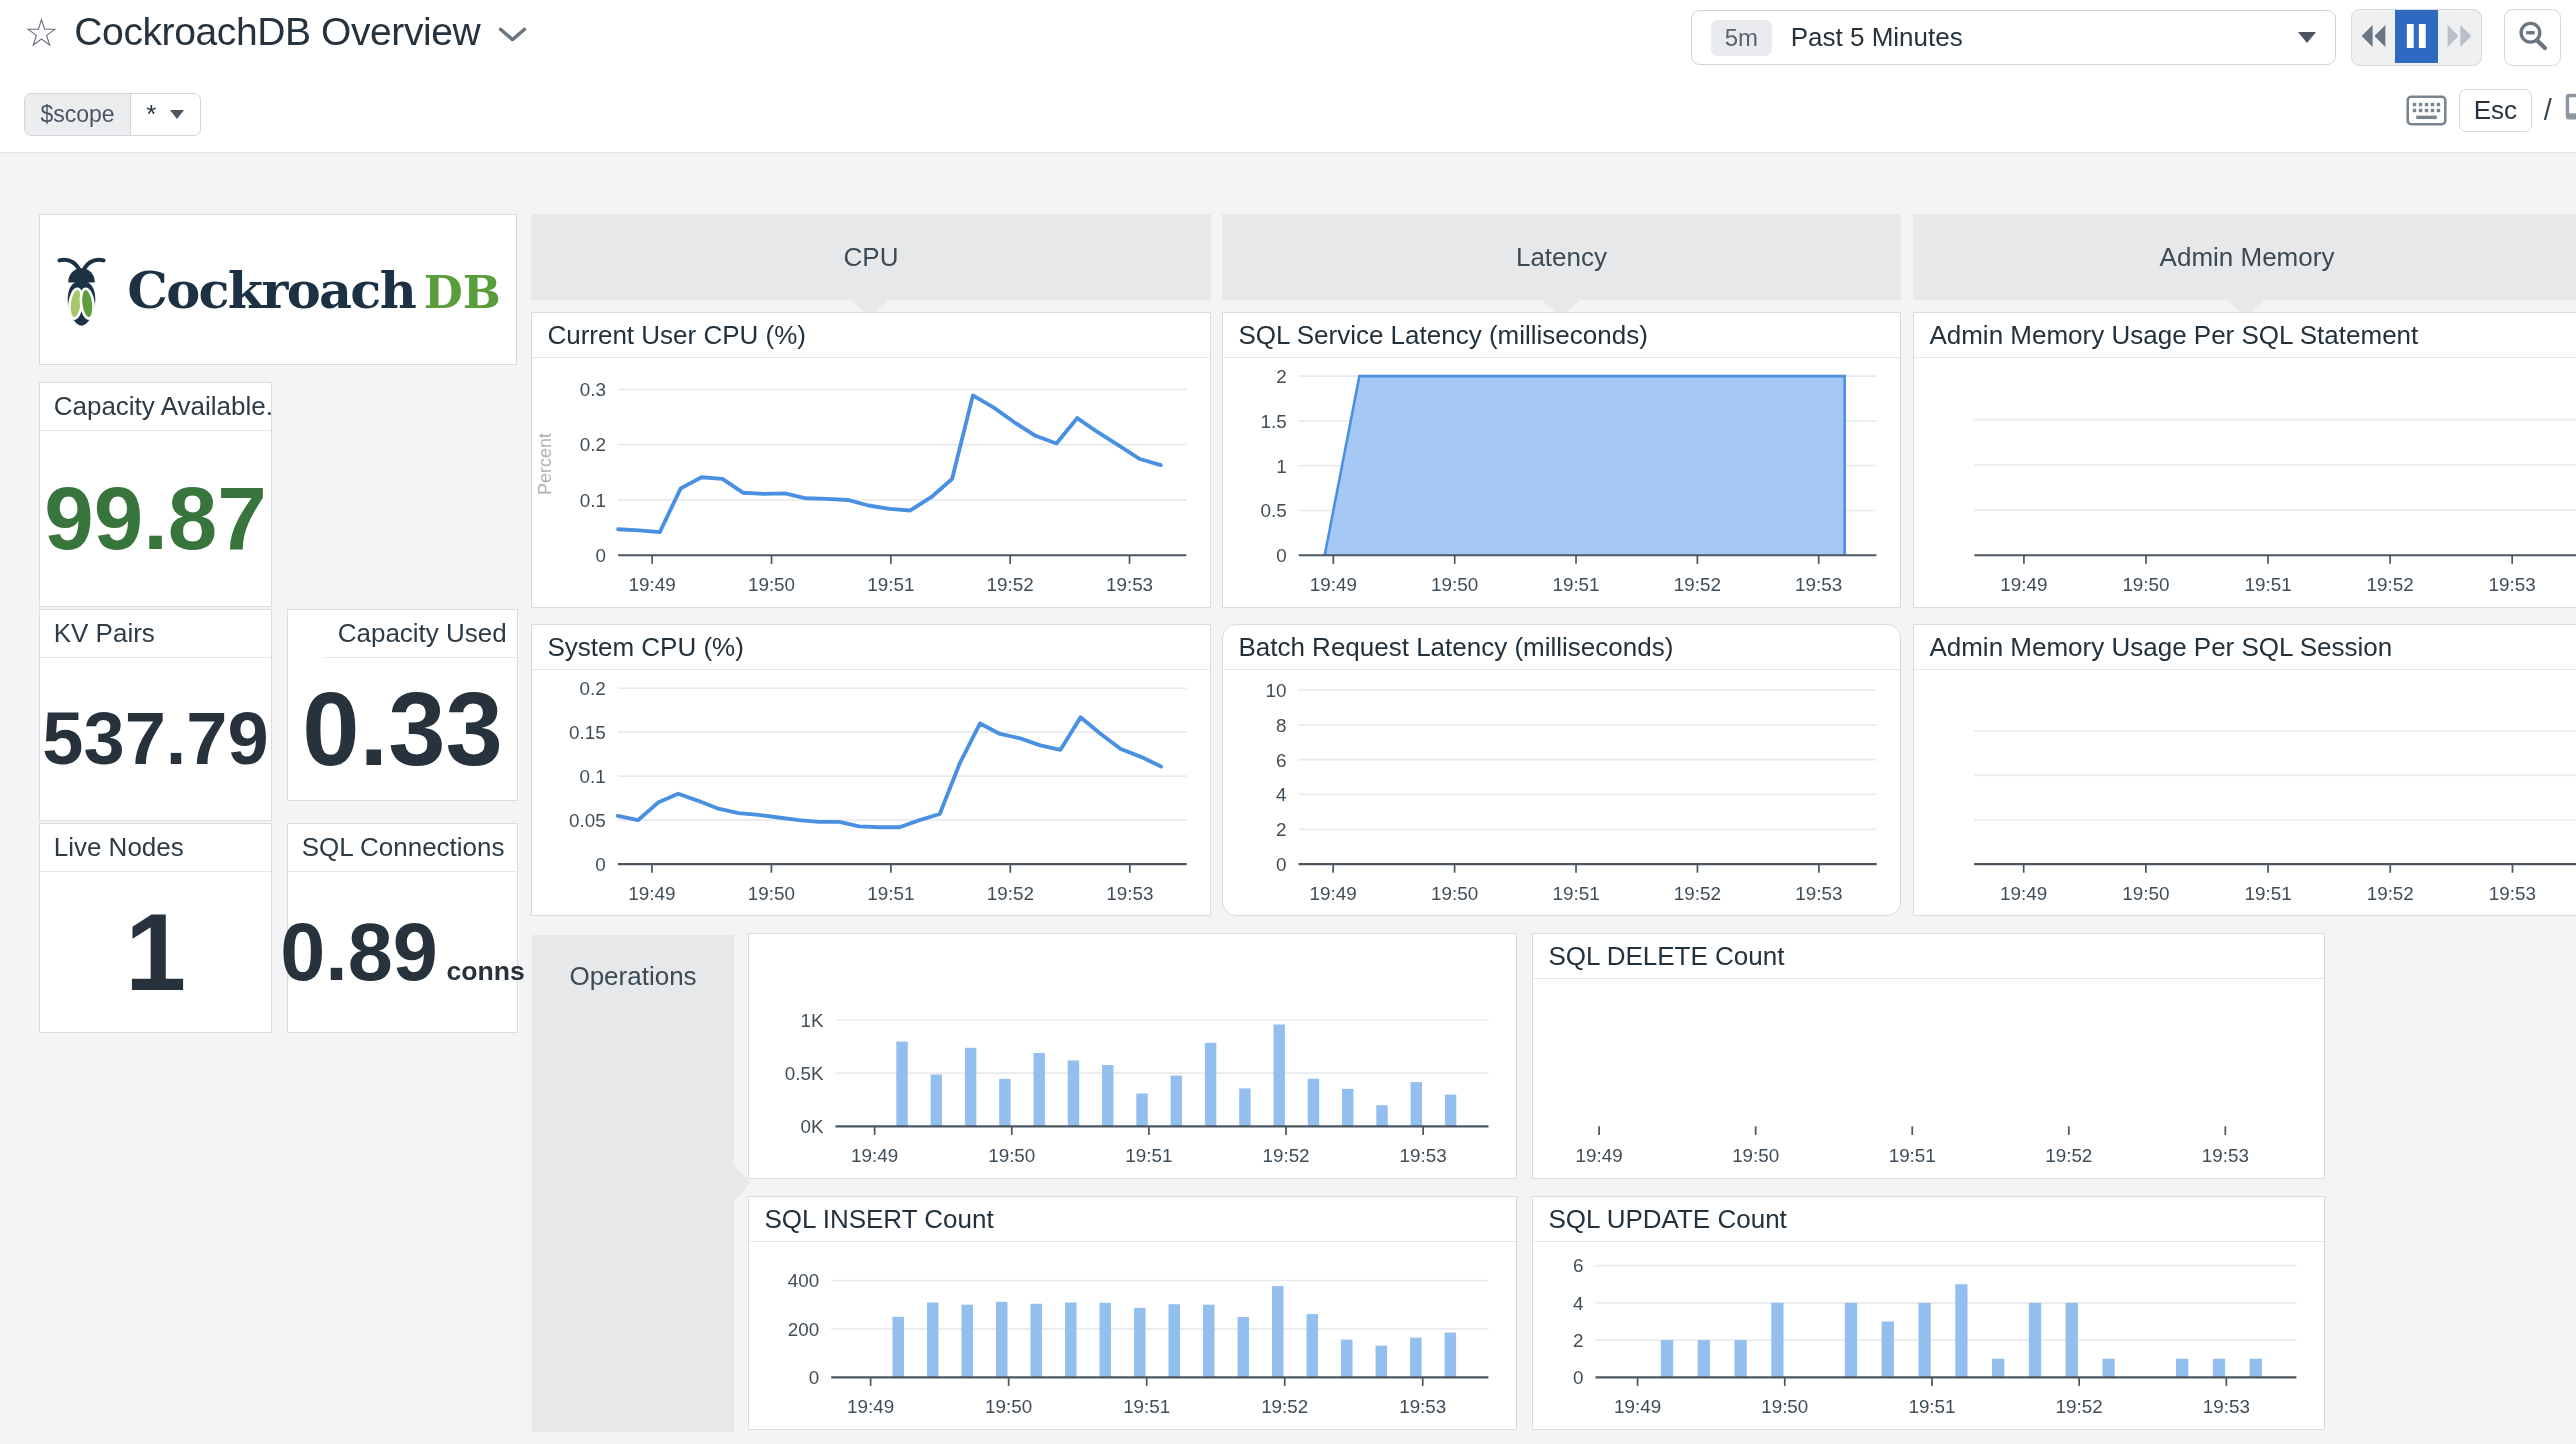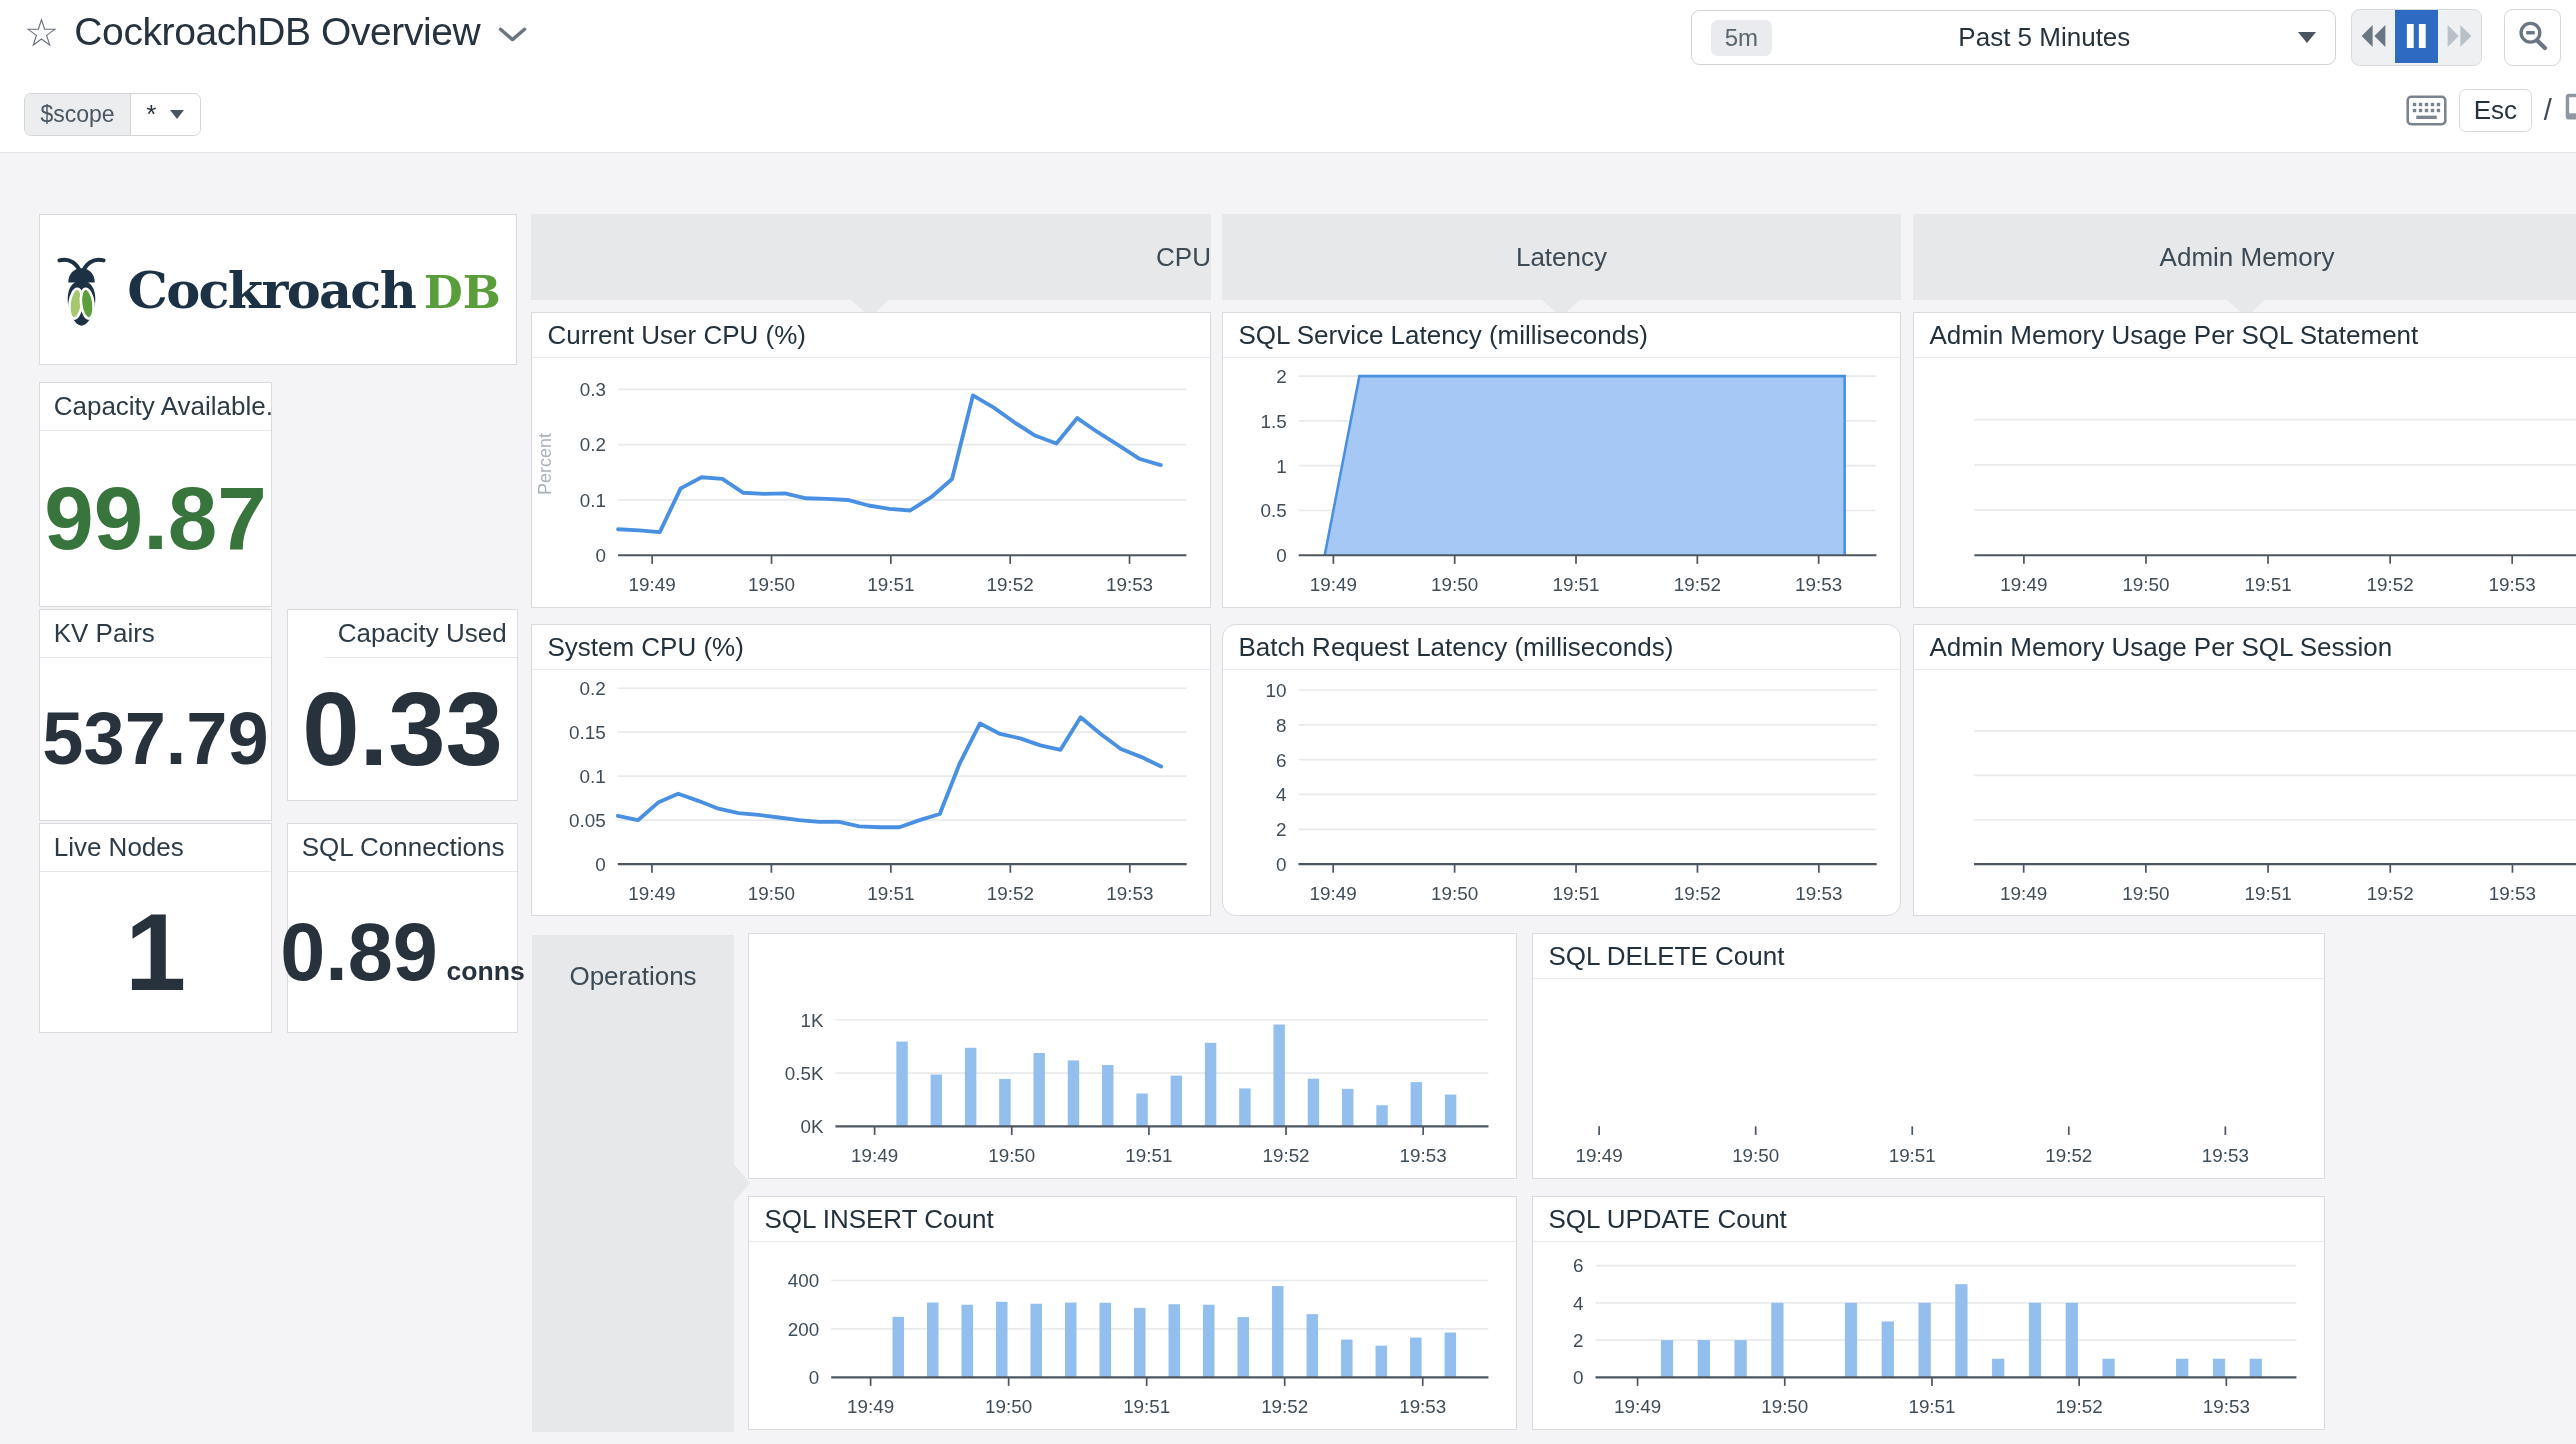--- a/index.html
+++ b/index.html
@@ -11,21 +11,21 @@
   
   .header{position:absolute;left:0;top:0;width:2576px;height:153px;background:#fff;border-bottom:1.7px solid #e2e4e8;}
   .hleft{position:absolute;left:24px;top:10.3px;display:flex;align-items:center;gap:15.4px;}
   .star{font-size:39px;color:#66707c;line-height:1;cursor:pointer;}
   .ptitle{font-size:39px;font-weight:500;color:#26333e;letter-spacing:-0.4px;}
   .tchev{margin-top:6.9px;}
 
   .timepicker{position:absolute;left:1691px;top:10.3px;width:645px;height:55px;background:#fff;
     border:1.7px solid #cfd3d8;border-radius:8.6px;display:flex;align-items:center;padding:0 19px;}
   .tbadge{background:#e9ebee;border-radius:6.9px;padding:4.3px 13.7px;font-size:24px;color:#58646f;}
-  .tlabel{margin-left:19px;font-size:26px;color:#26323c;flex:1;text-align:center;}
+  .tlabel{margin-left:19px;font-size:26px;color:#26323c;flex:1;}
   .caret{width:0;height:0;border-left:9.4px solid transparent;border-right:9.4px solid transparent;border-top:11px solid #4a5560;}
 
   .controls{position:absolute;left:2351px;top:8.6px;height:57px;display:flex;border:1.7px solid #d6d9dd;
     border-radius:8.6px;overflow:hidden;background:#eef0f2;}
   .cseg{width:43px;height:53px;display:flex;align-items:center;justify-content:center;cursor:pointer;}
   .cseg.active{background:#2e6ac1;}
   .zoomout{position:absolute;left:2504px;top:8.6px;width:57px;height:57px;background:#fff;border:1.7px solid #d3d6da;
     border-radius:8.6px;display:flex;align-items:center;justify-content:center;cursor:pointer;}
 
   .scopepill{position:absolute;left:24px;top:93px;height:43px;display:flex;border:1.7px solid #d2d5d9;border-radius:6.9px;overflow:hidden;background:#fff;}
@@ -201,21 +201,21 @@
   </div>
 
   <div class="card" style="left:287px;top:823px;width:231px;height:210px;">
     <div class="stathd">SQL Connections</div>
     <div class="statbody">
       <span class="bignum" style="font-size:81px;">0.89</span>
       <span class="unit" style="font-size:26.6px;margin-left:8.6px;margin-top:38px;">conns</span>
     </div>
   </div>
 
-  <div class="grouphd" style="left:531px;top:214px;width:680px;height:86px;justify-content:flex-end;">
+  <div class="grouphd" style="left:531px;top:214px;width:680px;height:86px;">
     <span>CPU</span>
   </div>
   <div class="grouphd" style="left:1222px;top:214px;width:679px;height:86px;justify-content:center;">
     <span>Latency</span>
   </div>
   <div class="grouphd" style="left:1913px;top:214px;width:668px;height:86px;">
     <span>Admin Memory</span>
   </div>
 
   <div class="card" style="left:531px;top:312px;width:680px;height:296px;">

